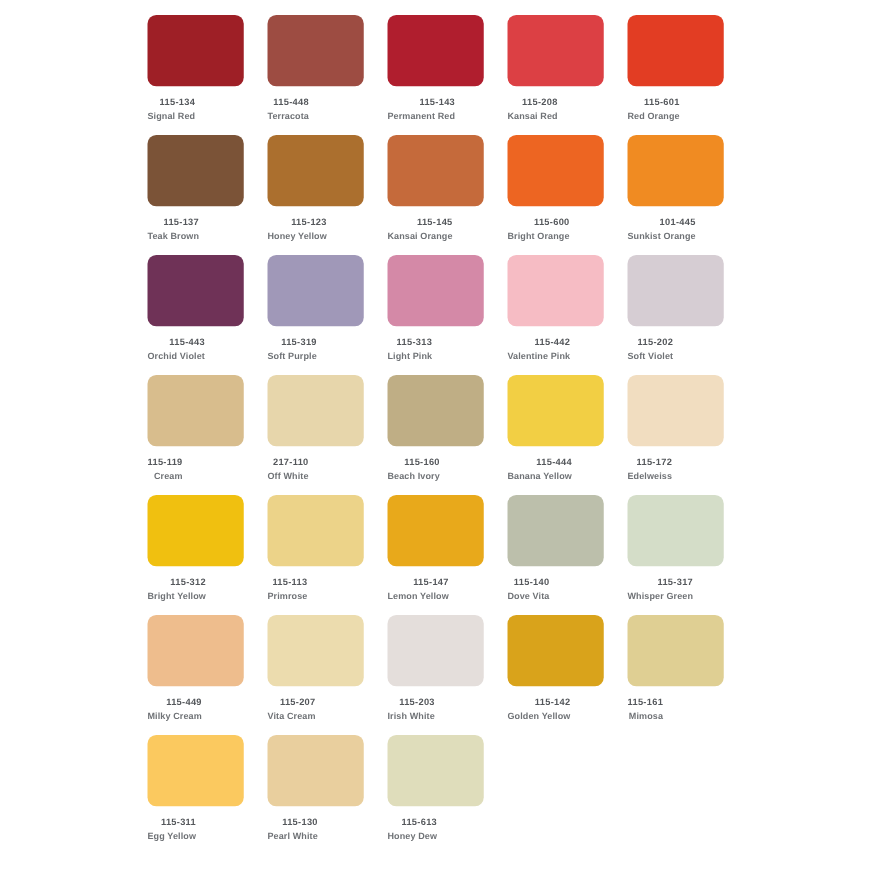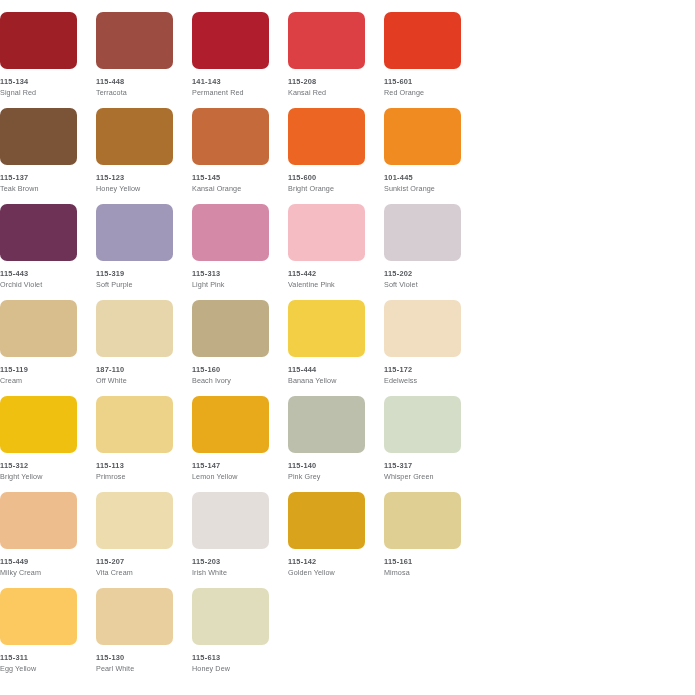--- a/index.html
+++ b/index.html
@@ -20,22 +20,24 @@
     background: #ffffff;
     box-sizing: border-box;
     padding: 12px 0 0 0;
     overflow: hidden;
   }
   .swatch-grid {
     display: grid;
     grid-template-columns: repeat(5, 96px);
     grid-auto-rows: 96px;
     justify-content: start;
+    margin-left: 118px;
     row-gap: 0px;
     column-gap: 0px;
+    text-align: right;
   }
   .swatch-cell {
     width: 96px;
     height: 96px;
     display: flex;
     flex-direction: column;
     align-items: flex-start;
     box-sizing: border-box;
   }
   .swatch-chip {
@@ -55,21 +57,21 @@
     font-size: 7.4px;
     font-weight: bold;
     color: #54575b;
     letter-spacing: 0.25px;
     white-space: nowrap;
   }
   .swatch-name {
     display: block;
     margin-top: 3.5px;
     font-size: 7.2px;
-    font-weight: normal;
+    font-weight: bold;
     color: #6f7276;
     letter-spacing: 0.1px;
     white-space: nowrap;
   }
 </style>
 </head>
 <body>
 
 <div id="palette-sheet">
   <div class="swatch-grid">
@@ -83,21 +85,21 @@
       <div class="swatch-cell">
         <span class="swatch-chip" style="background: rgb(157, 76, 66);"></span>
         <div class="swatch-meta">
           <span class="swatch-code">115-448</span>
           <span class="swatch-name">Terracota</span>
         </div>
       </div>
       <div class="swatch-cell">
         <span class="swatch-chip" style="background: rgb(176, 30, 46);"></span>
         <div class="swatch-meta">
-          <span class="swatch-code">141-143</span>
+          <span class="swatch-code">115-143</span>
           <span class="swatch-name">Permanent Red</span>
         </div>
       </div>
       <div class="swatch-cell">
         <span class="swatch-chip" style="background: rgb(220, 64, 68);"></span>
         <div class="swatch-meta">
           <span class="swatch-code">115-208</span>
           <span class="swatch-name">Kansai Red</span>
         </div>
       </div>
@@ -181,21 +183,21 @@
       <div class="swatch-cell">
         <span class="swatch-chip" style="background: rgb(216, 189, 141);"></span>
         <div class="swatch-meta">
           <span class="swatch-code">115-119</span>
           <span class="swatch-name">Cream</span>
         </div>
       </div>
       <div class="swatch-cell">
         <span class="swatch-chip" style="background: rgb(231, 214, 171);"></span>
         <div class="swatch-meta">
-          <span class="swatch-code">187-110</span>
+          <span class="swatch-code">217-110</span>
           <span class="swatch-name">Off White</span>
         </div>
       </div>
       <div class="swatch-cell">
         <span class="swatch-chip" style="background: rgb(191, 174, 133);"></span>
         <div class="swatch-meta">
           <span class="swatch-code">115-160</span>
           <span class="swatch-name">Beach Ivory</span>
         </div>
       </div>
@@ -231,21 +233,21 @@
         <span class="swatch-chip" style="background: rgb(232, 169, 27);"></span>
         <div class="swatch-meta">
           <span class="swatch-code">115-147</span>
           <span class="swatch-name">Lemon Yellow</span>
         </div>
       </div>
       <div class="swatch-cell">
         <span class="swatch-chip" style="background: rgb(188, 191, 171);"></span>
         <div class="swatch-meta">
           <span class="swatch-code">115-140</span>
-          <span class="swatch-name">Pink Grey</span>
+          <span class="swatch-name">Dove Vita</span>
         </div>
       </div>
       <div class="swatch-cell">
         <span class="swatch-chip" style="background: rgb(212, 221, 200);"></span>
         <div class="swatch-meta">
           <span class="swatch-code">115-317</span>
           <span class="swatch-name">Whisper Green</span>
         </div>
       </div>
       <div class="swatch-cell">

